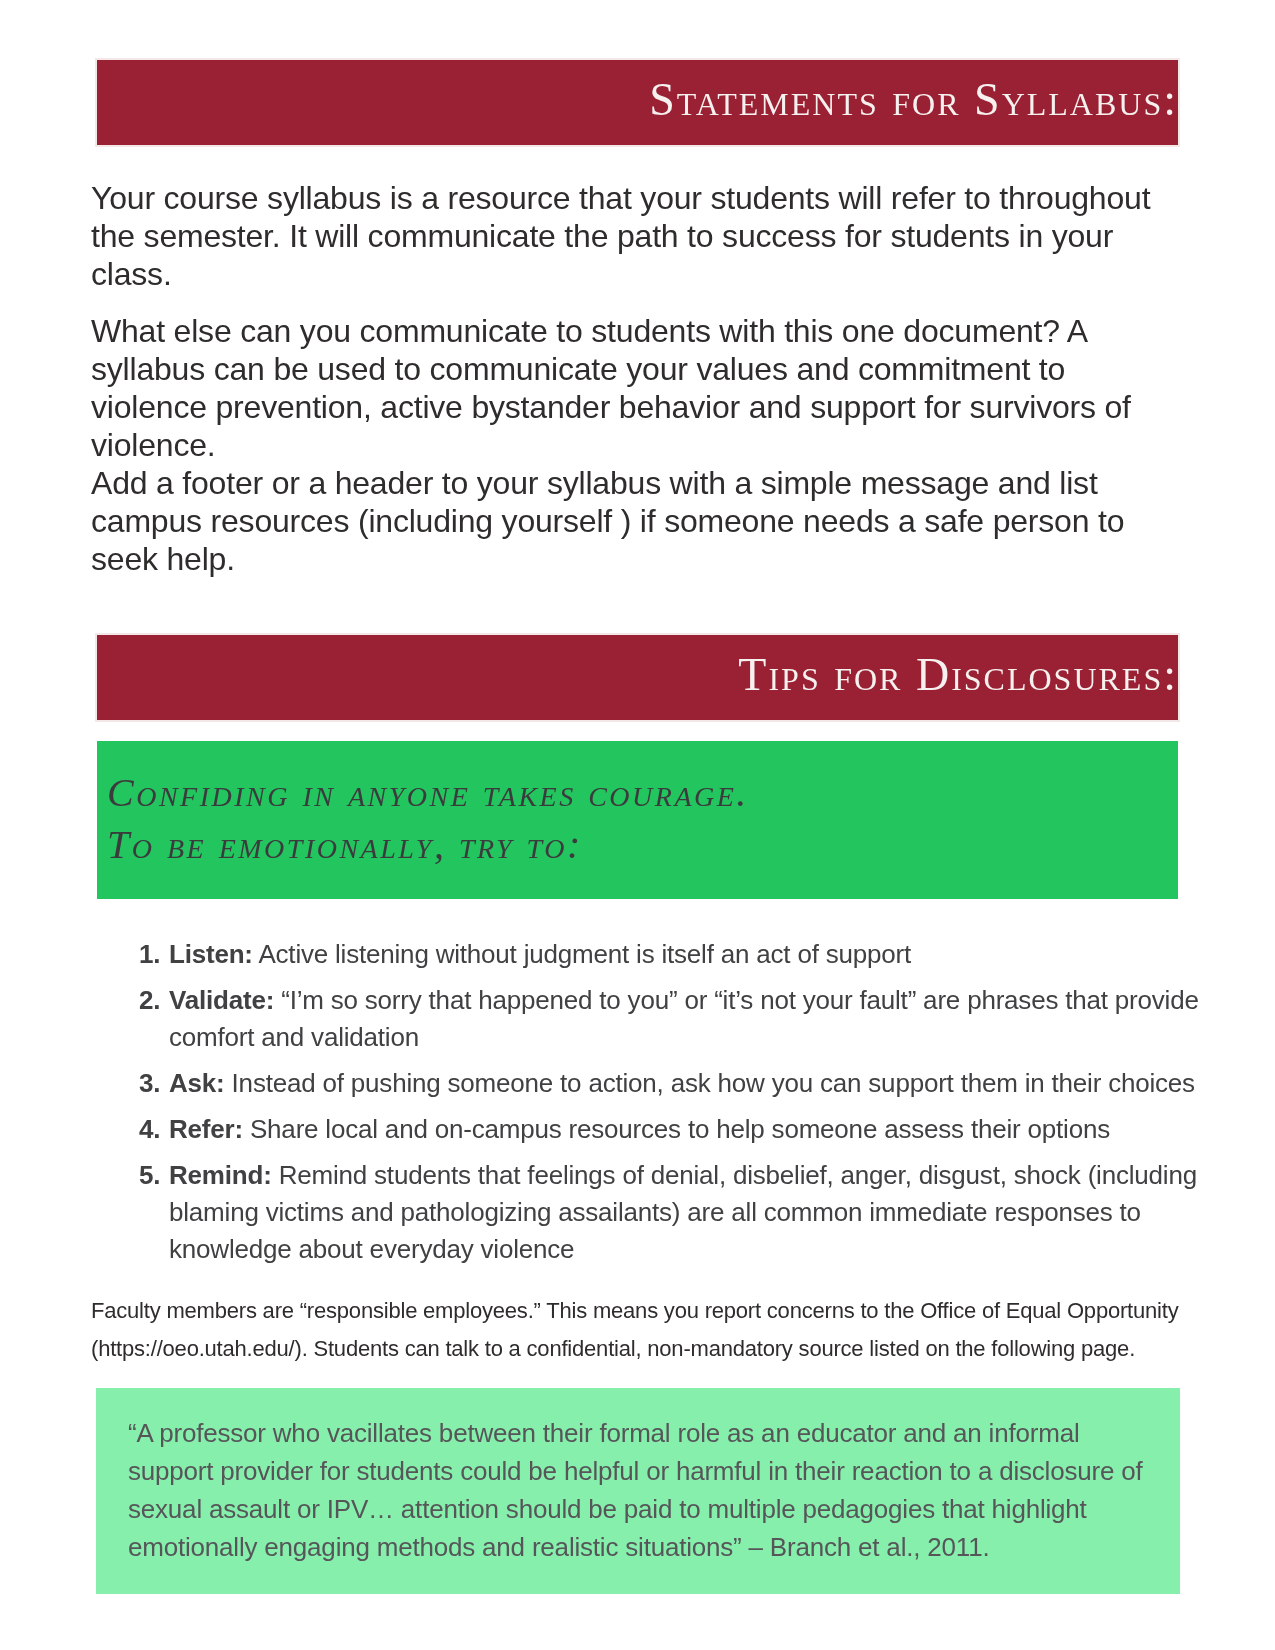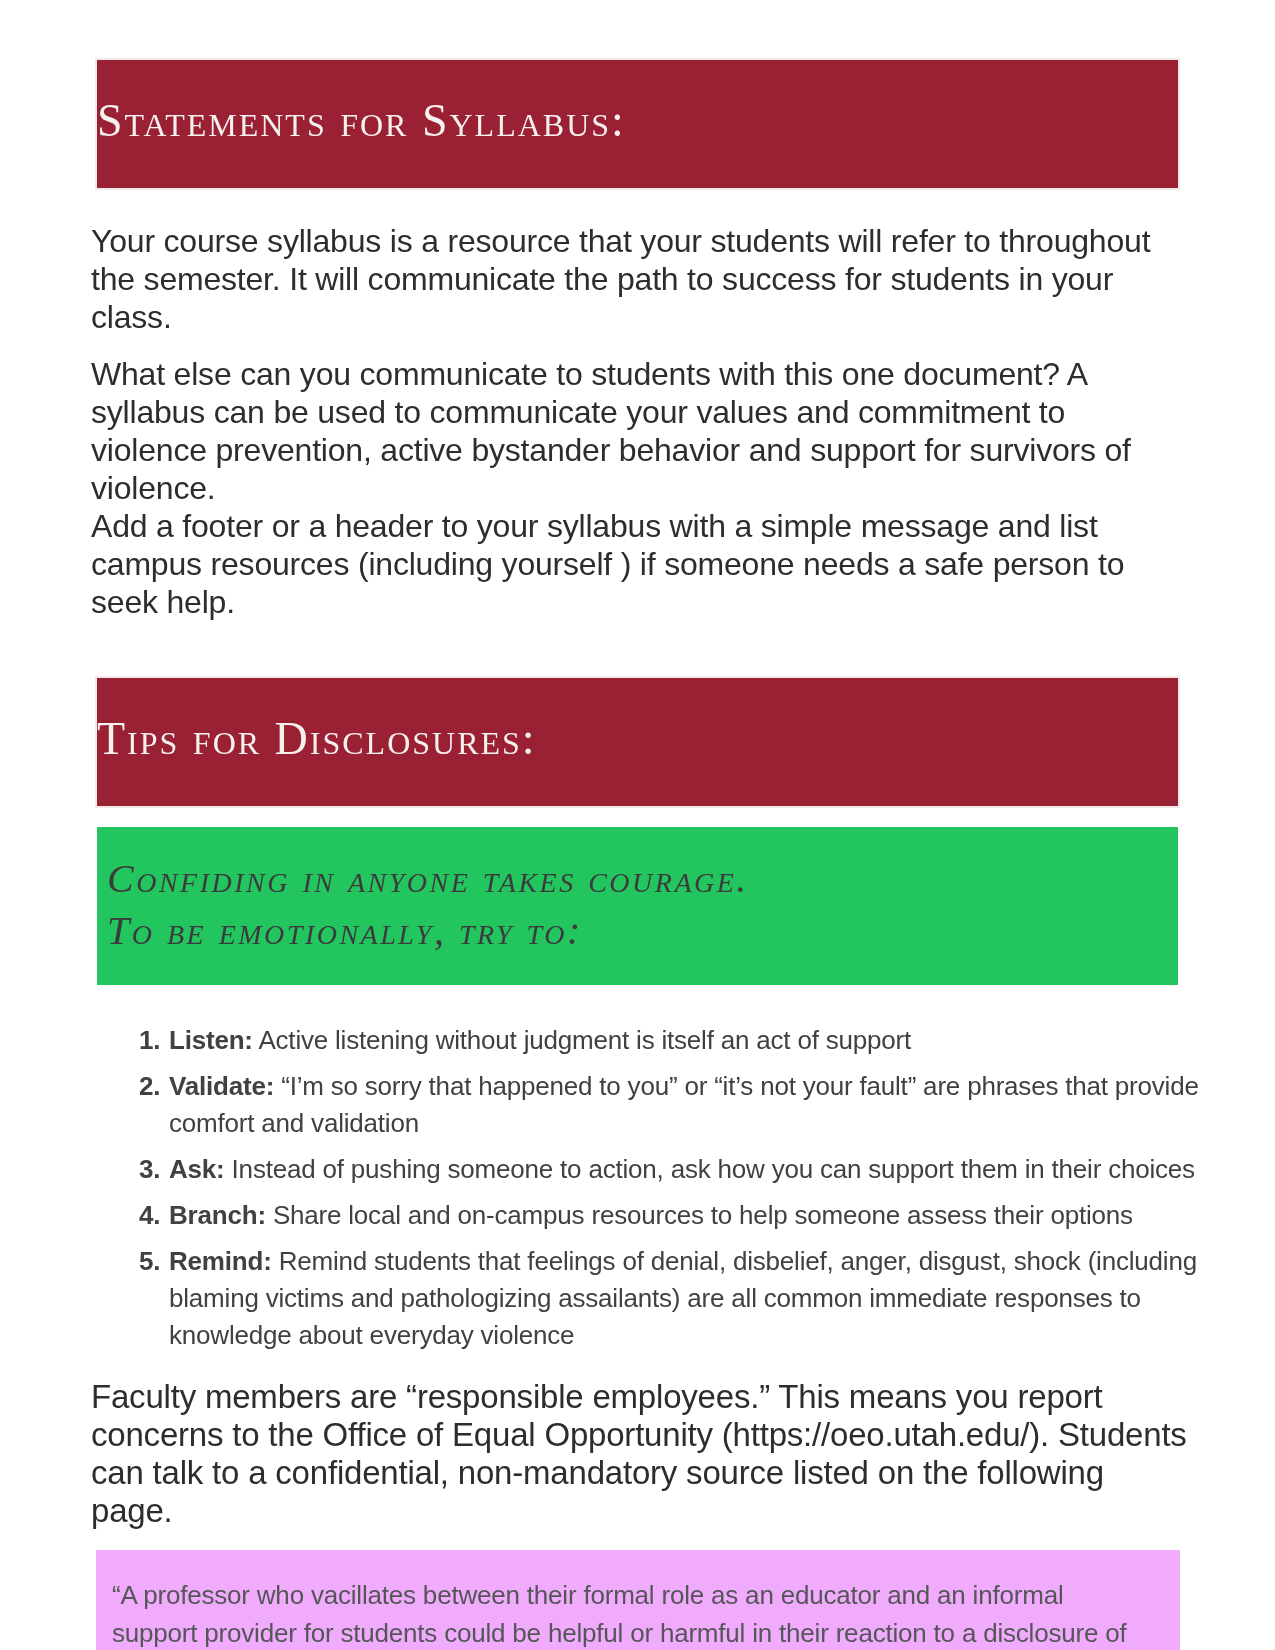--- a/index.html
+++ b/index.html
@@ -9,25 +9,25 @@
     background: #ffffff;
     overflow: hidden;
     font-family: "Liberation Sans", sans-serif;
     color: #2e2d2b;
   }
   .page { position: relative; width: 1275px; height: 1650px; }
 
   
   .band {
     margin: 4px 97px;
-    height: 128px;
+    height: 85px;
     background: #9a2033;
     display: flex;
     align-items: center;
-    justify-content: flex-start;
+    justify-content: flex-end;
     box-shadow: 0 0 0 2px #f3e7e8;
   }
   .band-title {
     font-family: "Liberation Serif", serif;
     font-variant: small-caps;
     font-size: 46px;
     letter-spacing: 2px;
     color: #f6f0ef;
     line-height: 1;
     padding-bottom: 6px;
@@ -79,30 +79,30 @@
   .tip-num {
     flex: 0 0 30px;
     font-weight: bold;
   }
   .tip-body { flex: 1; }
   .tip-label { font-weight: bold; }
 
   
   .faculty {
     margin: 24px 88px 0 91px;
-    font-size: 33px;
+    font-size: 22px;
     line-height: 38px;
     letter-spacing: -0.2px;
   }
 
   
   .quote-box {
     margin: 20px 95px 0 96px;
-    background: #f0abfc;
-    padding: 26px 34px 28px 16px;
+    background: #86efac;
+    padding: 26px 34px 28px 32px;
   }
   .quote-text {
     font-size: 26px;
     line-height: 38px;
     color: #565659;
     letter-spacing: -0.2px;
   }
 </style>
 </head>
 <body>
@@ -138,21 +138,21 @@
     <div class="tip">
       <span class="tip-num">2.</span>
       <span class="tip-body"><span class="tip-label">Validate:</span> <span>“I’m so sorry that happened to you” or “it’s not your fault” are phrases that provide comfort and validation</span></span>
     </div>
     <div class="tip">
       <span class="tip-num">3.</span>
       <span class="tip-body"><span class="tip-label">Ask:</span> <span>Instead of pushing someone to action, ask how you can support them in their choices</span></span>
     </div>
     <div class="tip">
       <span class="tip-num">4.</span>
-      <span class="tip-body"><span class="tip-label">Branch:</span> <span>Share local and on-campus resources to help someone assess their options</span></span>
+      <span class="tip-body"><span class="tip-label">Refer:</span> <span>Share local and on-campus resources to help someone assess their options</span></span>
     </div>
     <div class="tip">
       <span class="tip-num">5.</span>
       <span class="tip-body"><span class="tip-label">Remind:</span> <span>Remind students that feelings of denial, disbelief, anger, disgust, shock (including blaming victims and pathologizing assailants) are all common immediate responses to knowledge about everyday violence</span></span>
     </div>
   </div>
 
   <div class="faculty">Faculty members are “responsible employees.” This means you report concerns to the Office of Equal Opportunity (https://oeo.utah.edu/). Students can talk to a confidential, non-mandatory source listed on the following page.</div>
 
   <div class="quote-box">

